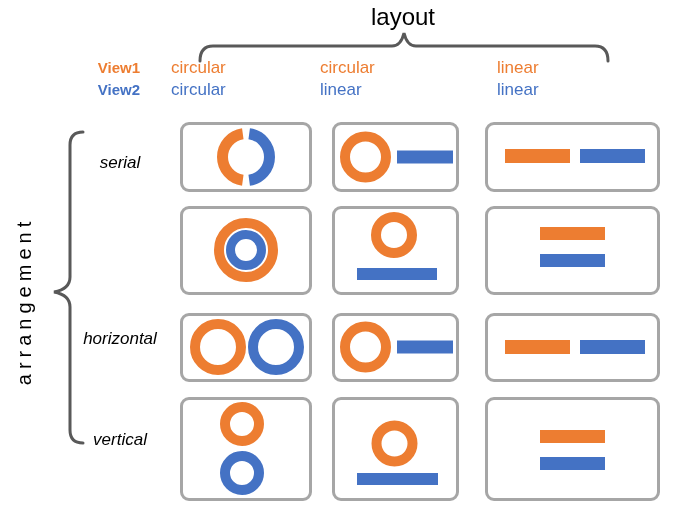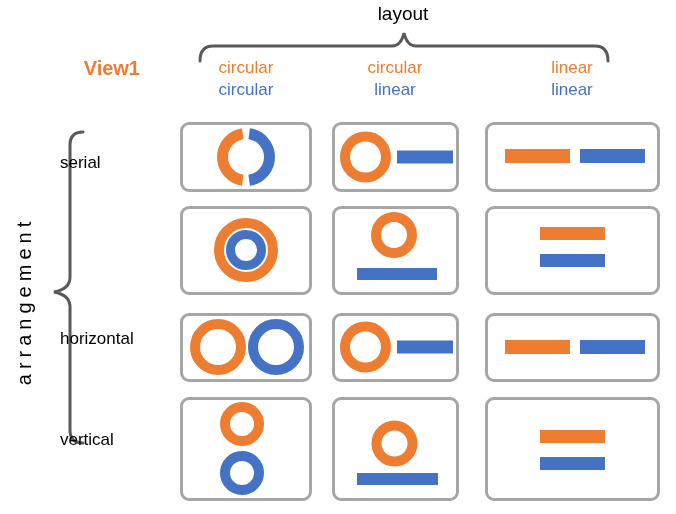--- a/index.html
+++ b/index.html
@@ -1,50 +1,51 @@
 <!DOCTYPE html>
 <html style="--view1: #ED7D31; --view2: #4472C4; --cell-border: #A6A6A6;"><head>
 <meta charset="utf-8">
 <style>
   html,body{margin:0;padding:0;background:#fff;}
   .canvas{position:relative;width:676px;height:514px;background:#fff;
           font-family:"Liberation Sans",sans-serif;overflow:hidden;color:#000;}
   .abs{position:absolute;}
-  .layout-title{left:403px;top:3px;transform:translateX(-50%);font-size:19px;}
+  .layout-title{left:403px;top:3px;transform:translateX(-50%);font-size:24px;}
   .arr-title{left:24px;top:301px;transform:translate(-50%,-50%) rotate(-90deg);
              font-size:20px;letter-spacing:5px;white-space:nowrap;}
   .legend{left:62px;top:57px;width:78px;text-align:right;
-          font-size:20px;font-weight:bold;line-height:22px;}
+          font-size:15px;font-weight:bold;line-height:22px;}
   .legend .v1{color:var(--view1);}
   .legend .v2{color:var(--view2);}
-  .col-header{top:57px;width:150px;text-align:center;font-size:17px;line-height:22px;}
+  .col-header{top:57px;width:150px;font-size:17px;line-height:22px;}
   .col-header .l1{color:var(--view1);}
   .col-header .l2{color:var(--view2);}
   .ch1{left:171px;}.ch2{left:320px;}.ch3{left:497px;}
-  .row-label{left:60px;width:120px;text-align:left;font-size:17px;line-height:22px;}
+  .row-label{left:60px;width:120px;text-align:center;font-size:17px;line-height:22px;font-style:italic;}
   .rl1{top:152px;}.rl2{top:246px;}.rl3{top:328px;}.rl4{top:429px;}
   .braces{left:0;top:0;pointer-events:none;}
   .cell{position:absolute;box-sizing:border-box;background:#fff;
         border:3px solid var(--cell-border);border-radius:9px;}
   .cell svg{position:absolute;left:-3px;top:-3px;display:block;}
 </style>
 </head>
 <body>
 
 <div class="canvas">
 
   <div class="abs layout-title">layout</div>
 
   <svg class="abs braces" width="676" height="514" viewBox="0 0 676 514">
     <path class="brace-path" d="M 200 61 Q 200 46 213 46 L 392 46 Q 401 46 404 33 Q 407 46 416 46 L 595 46 Q 608 46 608 61" fill="none" stroke-width="3" stroke-linecap="round" stroke="#595959"></path>
     <path class="brace-path" d="M 83 132 Q 70 132 70 145 L 70 277 Q 70 289 54 292 Q 70 295 70 307 L 70 430 Q 70 443 83 443" fill="none" stroke-width="3" stroke-linecap="round" stroke="#595959"></path>
   </svg>
 
   <div class="abs legend">
     <div class="v1">View1</div>
+    <div class="v2">View2</div>
   </div>
 
   <div class="abs col-header ch1">
     <div class="l1">circular</div>
     <div class="l2">circular</div>
   </div>
   <div class="abs col-header ch2">
     <div class="l1">circular</div>
     <div class="l2">linear</div>
   </div>

